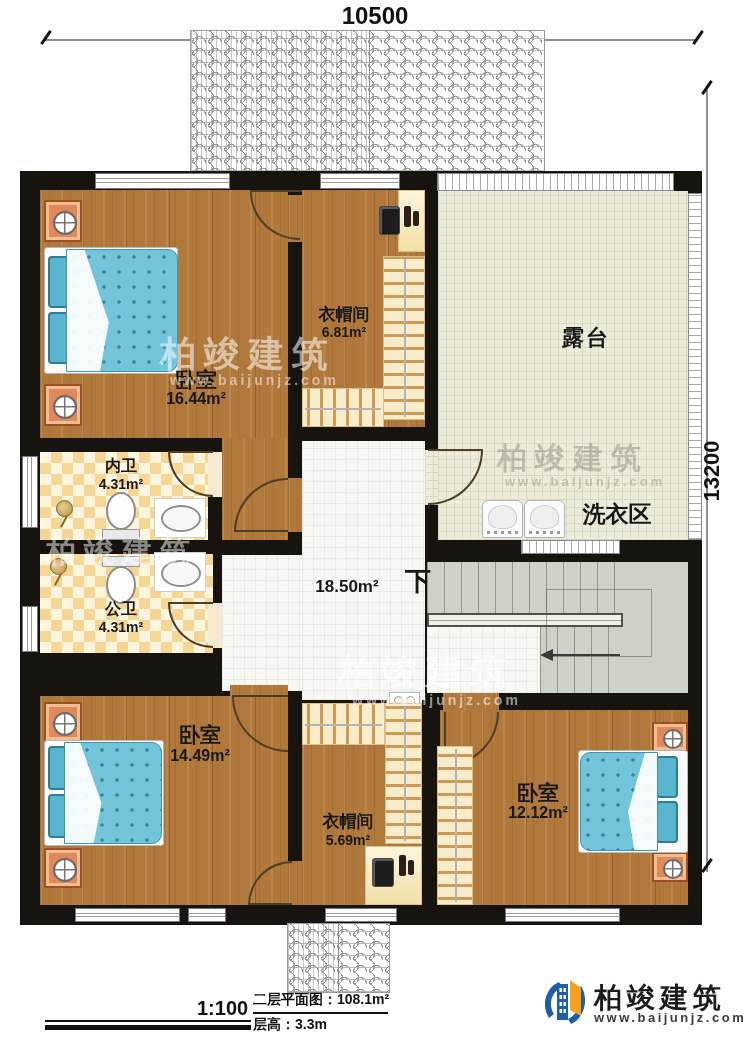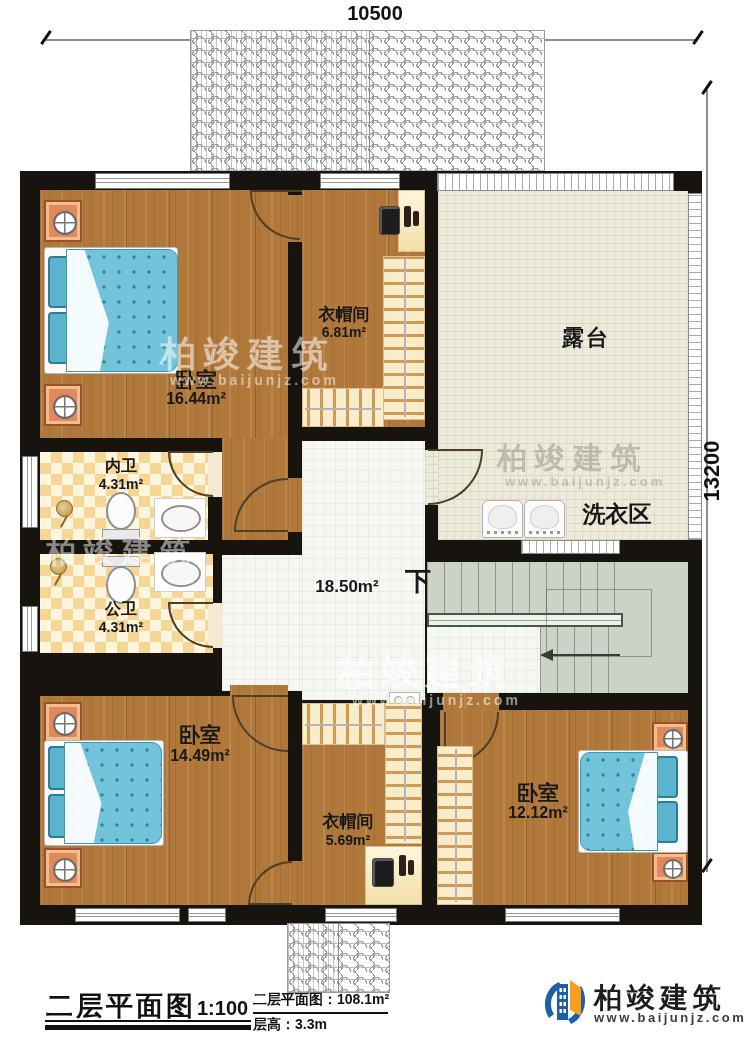--- a/index.html
+++ b/index.html
@@ -102,21 +102,21 @@
   .tb-title{position:absolute;font-weight:bold;color:#111;letter-spacing:3px;}
   .tb-rule{position:absolute;background:#111;}
   .logo-cn{position:absolute;font-weight:bold;color:#1c1c1c;letter-spacing:5px;}
   .logo-url{position:absolute;font-weight:bold;color:#3c3c3c;letter-spacing:2.5px;}
 </style>
 </head>
 <body>
 
 <div class="page">
 
-  <div class="dim" style="left:300px;top:2px;width:150px;font-size:20px;">10500</div>
+  <div class="dim" style="left:300px;top:2px;width:150px;font-size:24px;">10500</div>
   <div class="dimline-h" style="left:45px;top:39px;width:653px;"></div>
   <div class="tick" style="left:38px;top:36px;"></div>
   <div class="tick" style="left:690px;top:36px;"></div>
 
   <div class="dimline-v" style="left:706px;top:90px;height:782px;"></div>
   <div class="tick" style="left:699px;top:86px;"></div>
   <div class="tick" style="left:699px;top:864px;"></div>
   <div class="dim" style="left:672px;top:458px;width:80px;font-size:22px;transform:rotate(-90deg);">13200</div>
 
   <div class="roof abs" style="left:190px;top:30px;width:355px;height:142px;">
@@ -291,21 +291,20 @@
   <div class="wm wm-url" style="left:505px;top:474px;font-size:13px;color:rgba(128,125,114,.38);">www.baijunjz.com</div>
   <div class="wm wm-cn" style="left:46px;top:532px;font-size:30px;color:rgba(255,255,255,.5);">柏竣建筑</div>
   <div class="wm wm-cn" style="left:338px;top:648px;font-size:36px;color:rgba(255,255,255,.6);">柏竣建筑</div>
   <div class="wm wm-url" style="left:352px;top:692px;font-size:14px;color:rgba(255,255,255,.55);">www.baijunjz.com</div>
 
   <div class="roof abs" style="left:287px;top:923px;width:103px;height:70px;">
     <div class="roof-dense abs" style="left:0;top:0;width:50px;height:68px;"></div>
     <div class="roof-div abs" style="left:50px;top:0;width:1px;height:68px;"></div>
   </div>
 
-  <div class="tb-title" style="left:46px;top:988px;font-size:27px;">二层平面图</div>
   <div class="tb-rule" style="left:45px;top:1020px;width:206px;height:2px;"></div>
   <div class="tb-rule" style="left:45px;top:1025px;width:206px;height:5px;"></div>
   <div class="tb-title" style="left:197px;top:997px;font-size:20px;letter-spacing:0;">1:100</div>
   <div class="tb-title" style="left:253px;top:991px;font-size:14px;letter-spacing:0;">二层平面图：108.1m²</div>
   <div class="tb-rule" style="left:253px;top:1012px;width:135px;height:2px;"></div>
   <div class="tb-title" style="left:253px;top:1016px;font-size:14px;letter-spacing:0;">层高：3.3m</div>
 
   <svg class="abs" style="left:543px;top:974px;" width="44" height="56" viewBox="0 0 44 56">
     <path d="M6 44 C-2 32 2 14 16 8 L19 13 C8 18 5 31 11 40 Z" fill="#1e5fa8"></path>
     <path d="M38 12 C46 24 42 44 28 50 L25 45 C36 40 39 27 33 18 Z" fill="#1e5fa8"></path>

